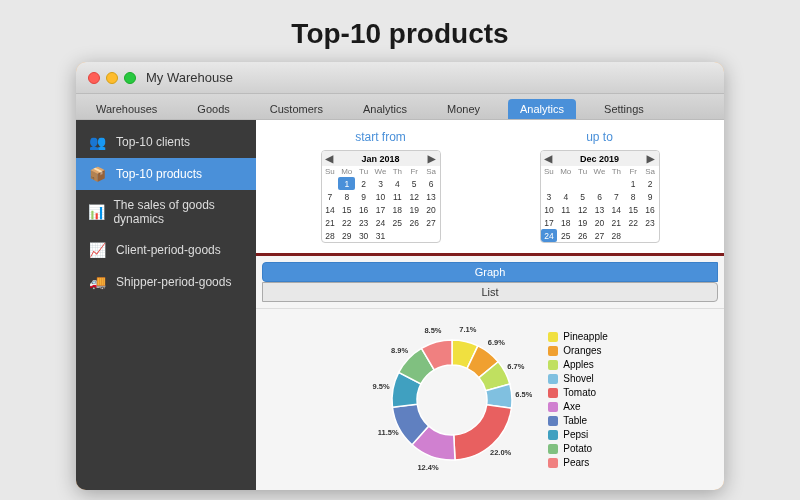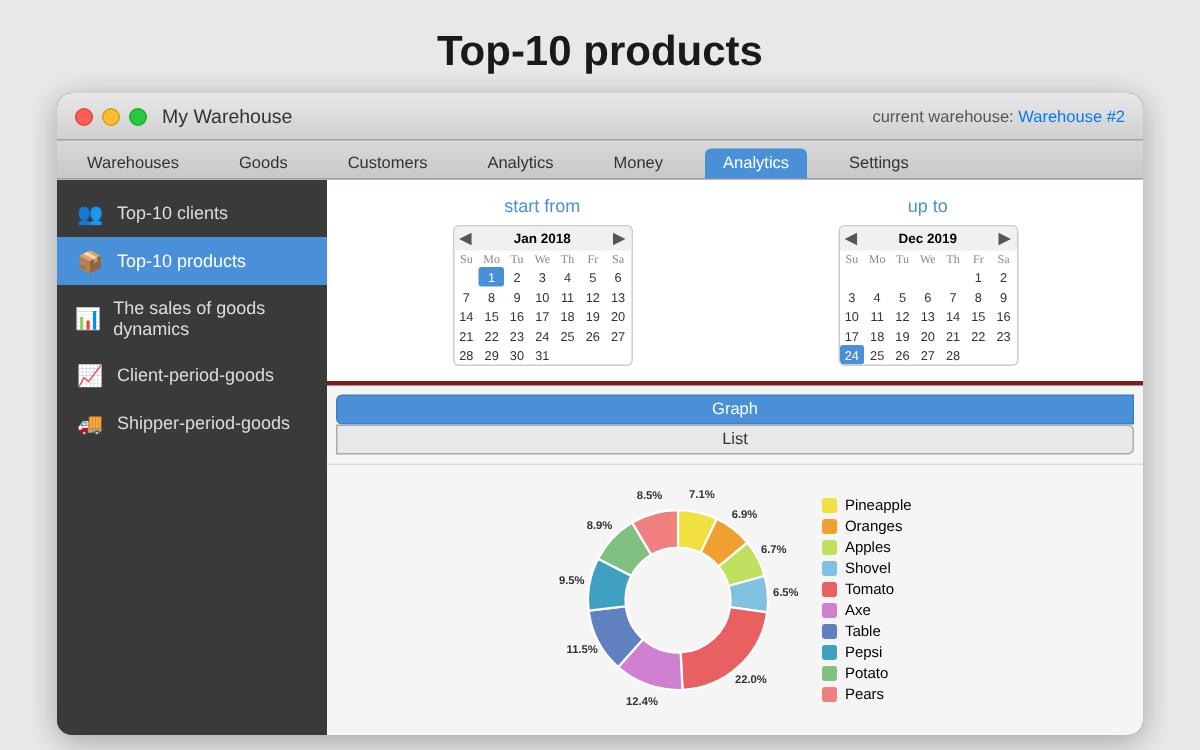--- a/index.html
+++ b/index.html
@@ -12,22 +12,22 @@
       width: 800px;
       min-height: 500px;
     }
     .page-title {
       font-size: 28px;
       font-weight: bold;
       color: #1a1a1a;
       padding: 18px 0 12px;
     }
     .window {
-      width: 724px;
-      background: #701a75;
+      width: 648px;
+      background: #fdba74;
       border-radius: 10px;
       box-shadow: 0 4px 20px rgba(0,0,0,0.3);
       overflow: hidden;
     }
     
     .title-bar {
       background: linear-gradient(to bottom, #e8e8e8, #d0d0d0);
       padding: 8px 12px;
       display: flex;
       align-items: center;
@@ -162,21 +162,20 @@
     .cal-nav { cursor: pointer; color: #555; font-size: 10px; }
     .cal-grid {
       display: grid;
       grid-template-columns: repeat(7, 1fr);
       text-align: center;
     }
     .cal-day-header {
       color: #888;
       padding: 1px 0;
       font-size: 8px;
-      font-family: Liberation Serif, serif;
     }
     .cal-day {
       padding: 1.5px 0;
       color: #333;
       cursor: pointer;
       font-size: 8.5px;
     }
     .cal-day.today {
       background: #4a90d9;
       color: white;
@@ -245,24 +244,20 @@
 
 <div class="window">
 
   <div class="title-bar">
     <div class="traffic-lights">
       <div class="traffic-light tl-red"></div>
       <div class="traffic-light tl-yellow"></div>
       <div class="traffic-light tl-green"></div>
     </div>
     <span class="title-bar-text">My Warehouse</span>
-    <span class="current-warehouse">
-      <span>current warehouse:</span>
-      <a href="#">Warehouse #2</a>
-    </span>
   </div>
 
   <div class="nav-tabs" id="nav-tabs-container">
       <div class="nav-tab">Warehouses</div>
       <div class="nav-tab">Goods</div>
       <div class="nav-tab">Customers</div>
       <div class="nav-tab">Analytics</div>
       <div class="nav-tab">Money</div>
       <div class="nav-tab active">Analytics</div>
       <div class="nav-tab">Settings</div>

